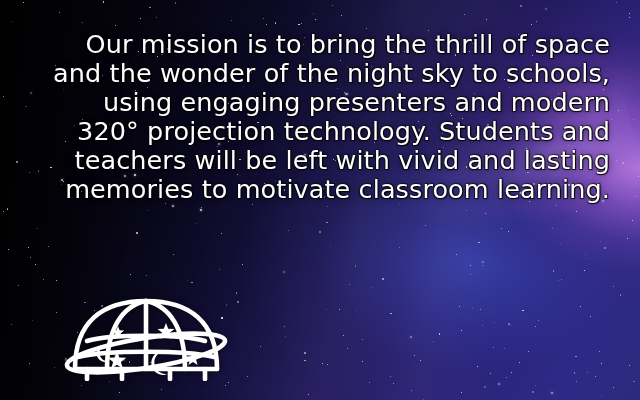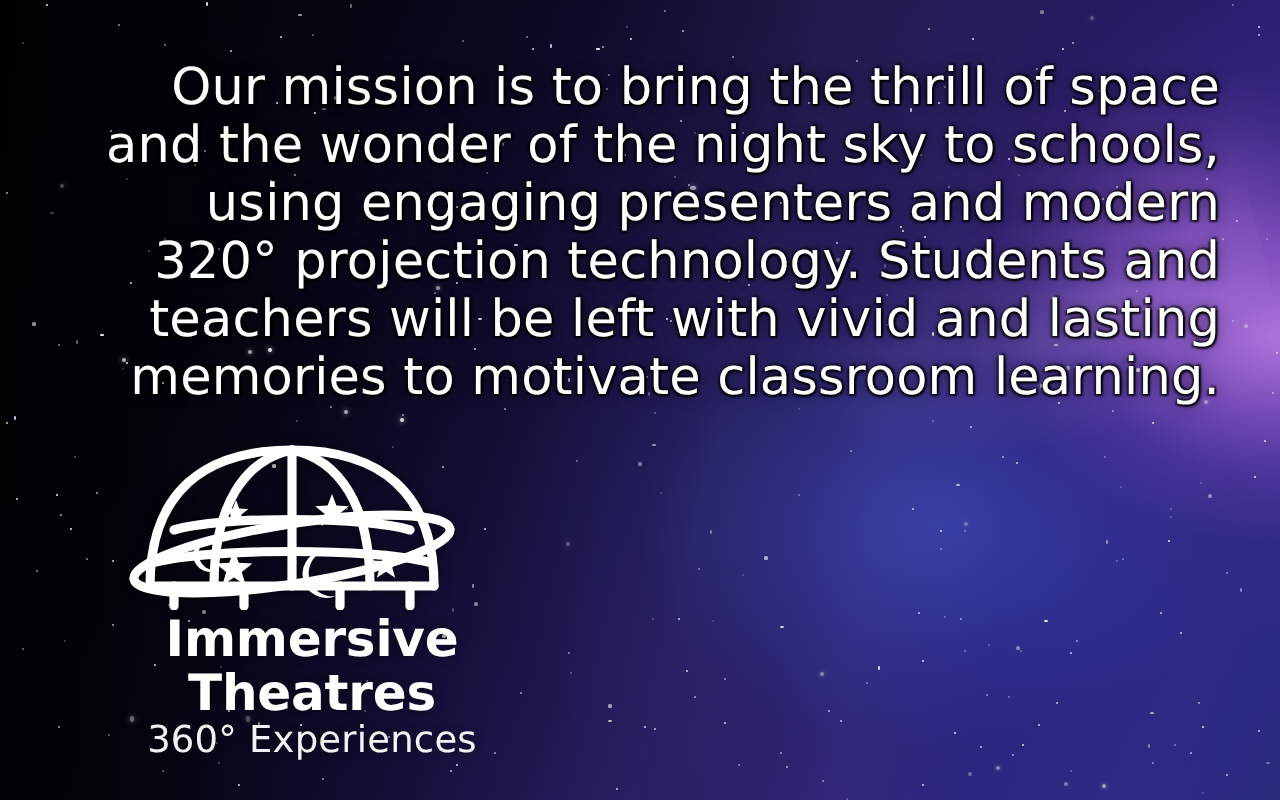--- a/index.html
+++ b/index.html
@@ -556,18 +556,16 @@
         <path d="M57 58 l2.4 6.4 6.8 .3 -5.3 4.3 1.9 6.6 -5.8 -3.8 -5.8 3.8 1.9 -6.6 -5.3 -4.3 6.8 -.3 z"></path>
 
         <path d="M133 58 l1.9 5.1 5.4 .2 -4.2 3.4 1.5 5.2 -4.6 -3 -4.6 3 1.5 -5.2 -4.2 -3.4 5.4 .2 z"></path>
       </g>
 
       <path d="M104 58 a12 12 0 1 0 4 23 a9.5 9.5 0 1 1 -4 -23 z" fill="#ffffff"></path>
 
       <path d="M46 52 a8.5 8.5 0 1 0 3 16 a6.8 6.8 0 1 1 -3 -16 z" fill="#ffffff"></path>
     </svg>
 
-    <span class="logo-wordmark" id="logo-name">Immersive Theatres</span>
-
-    <span class="logo-wordmark" id="logo-tagline">360° Experiences</span>
+
   </div>
 
 </div>
 
 </body></html>

